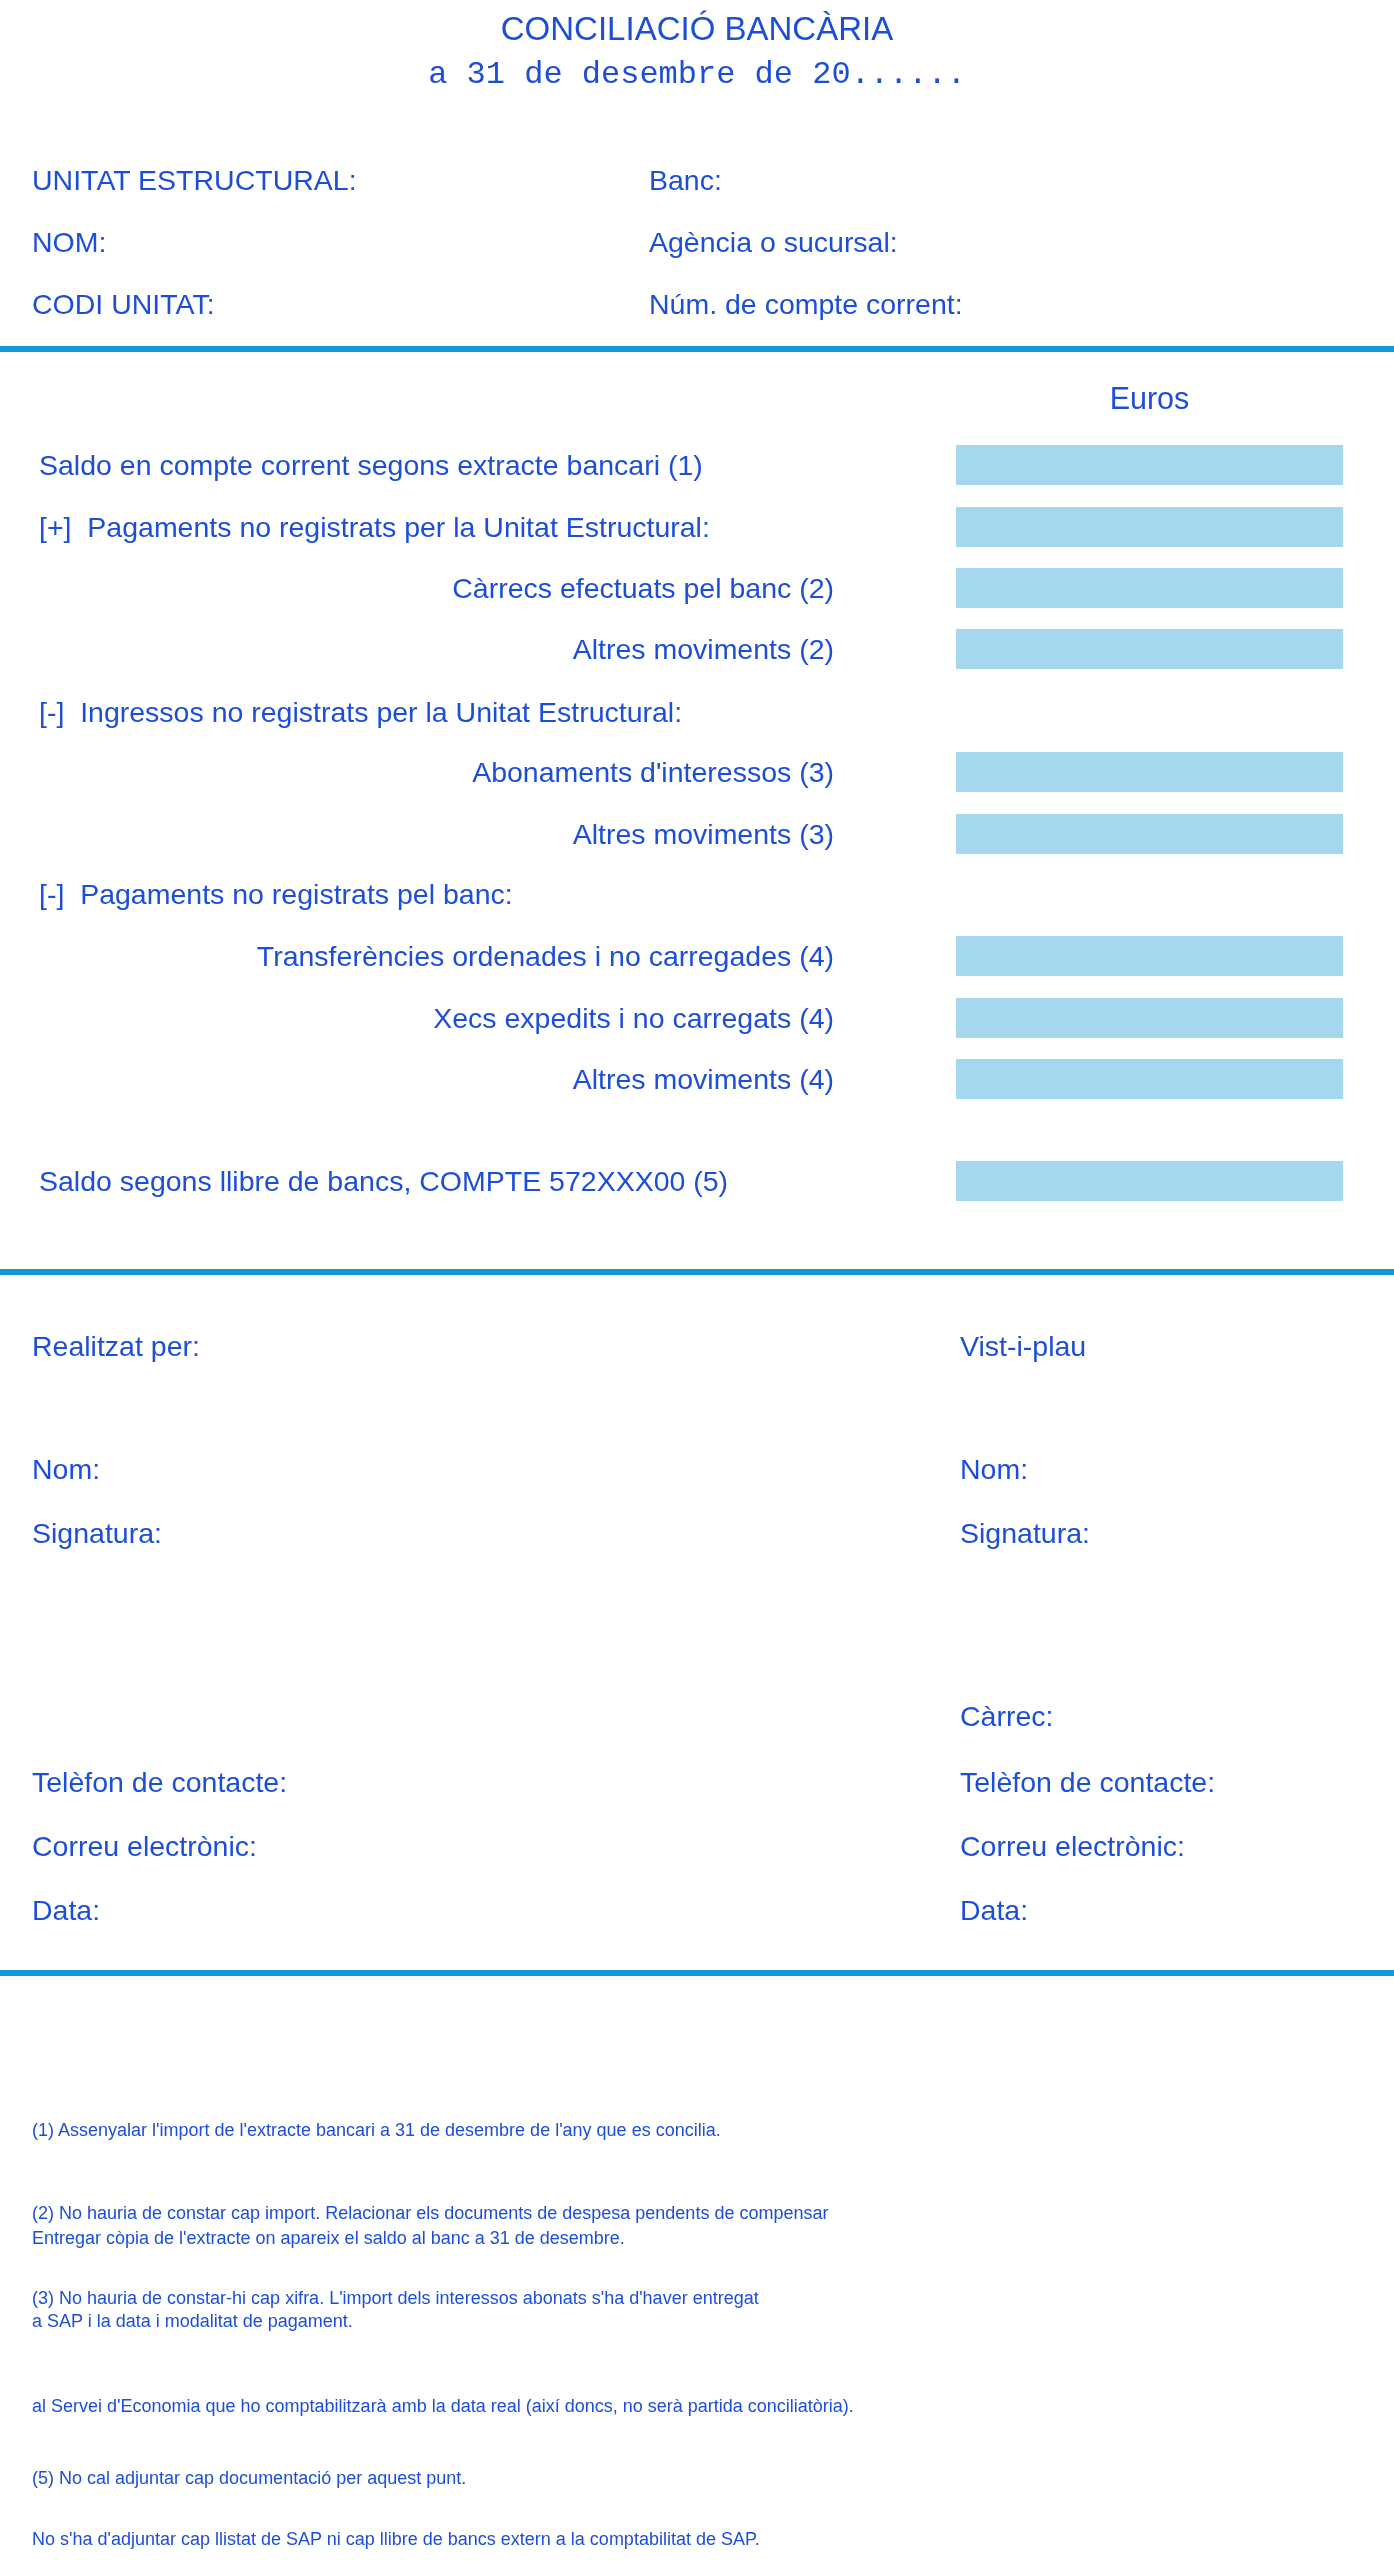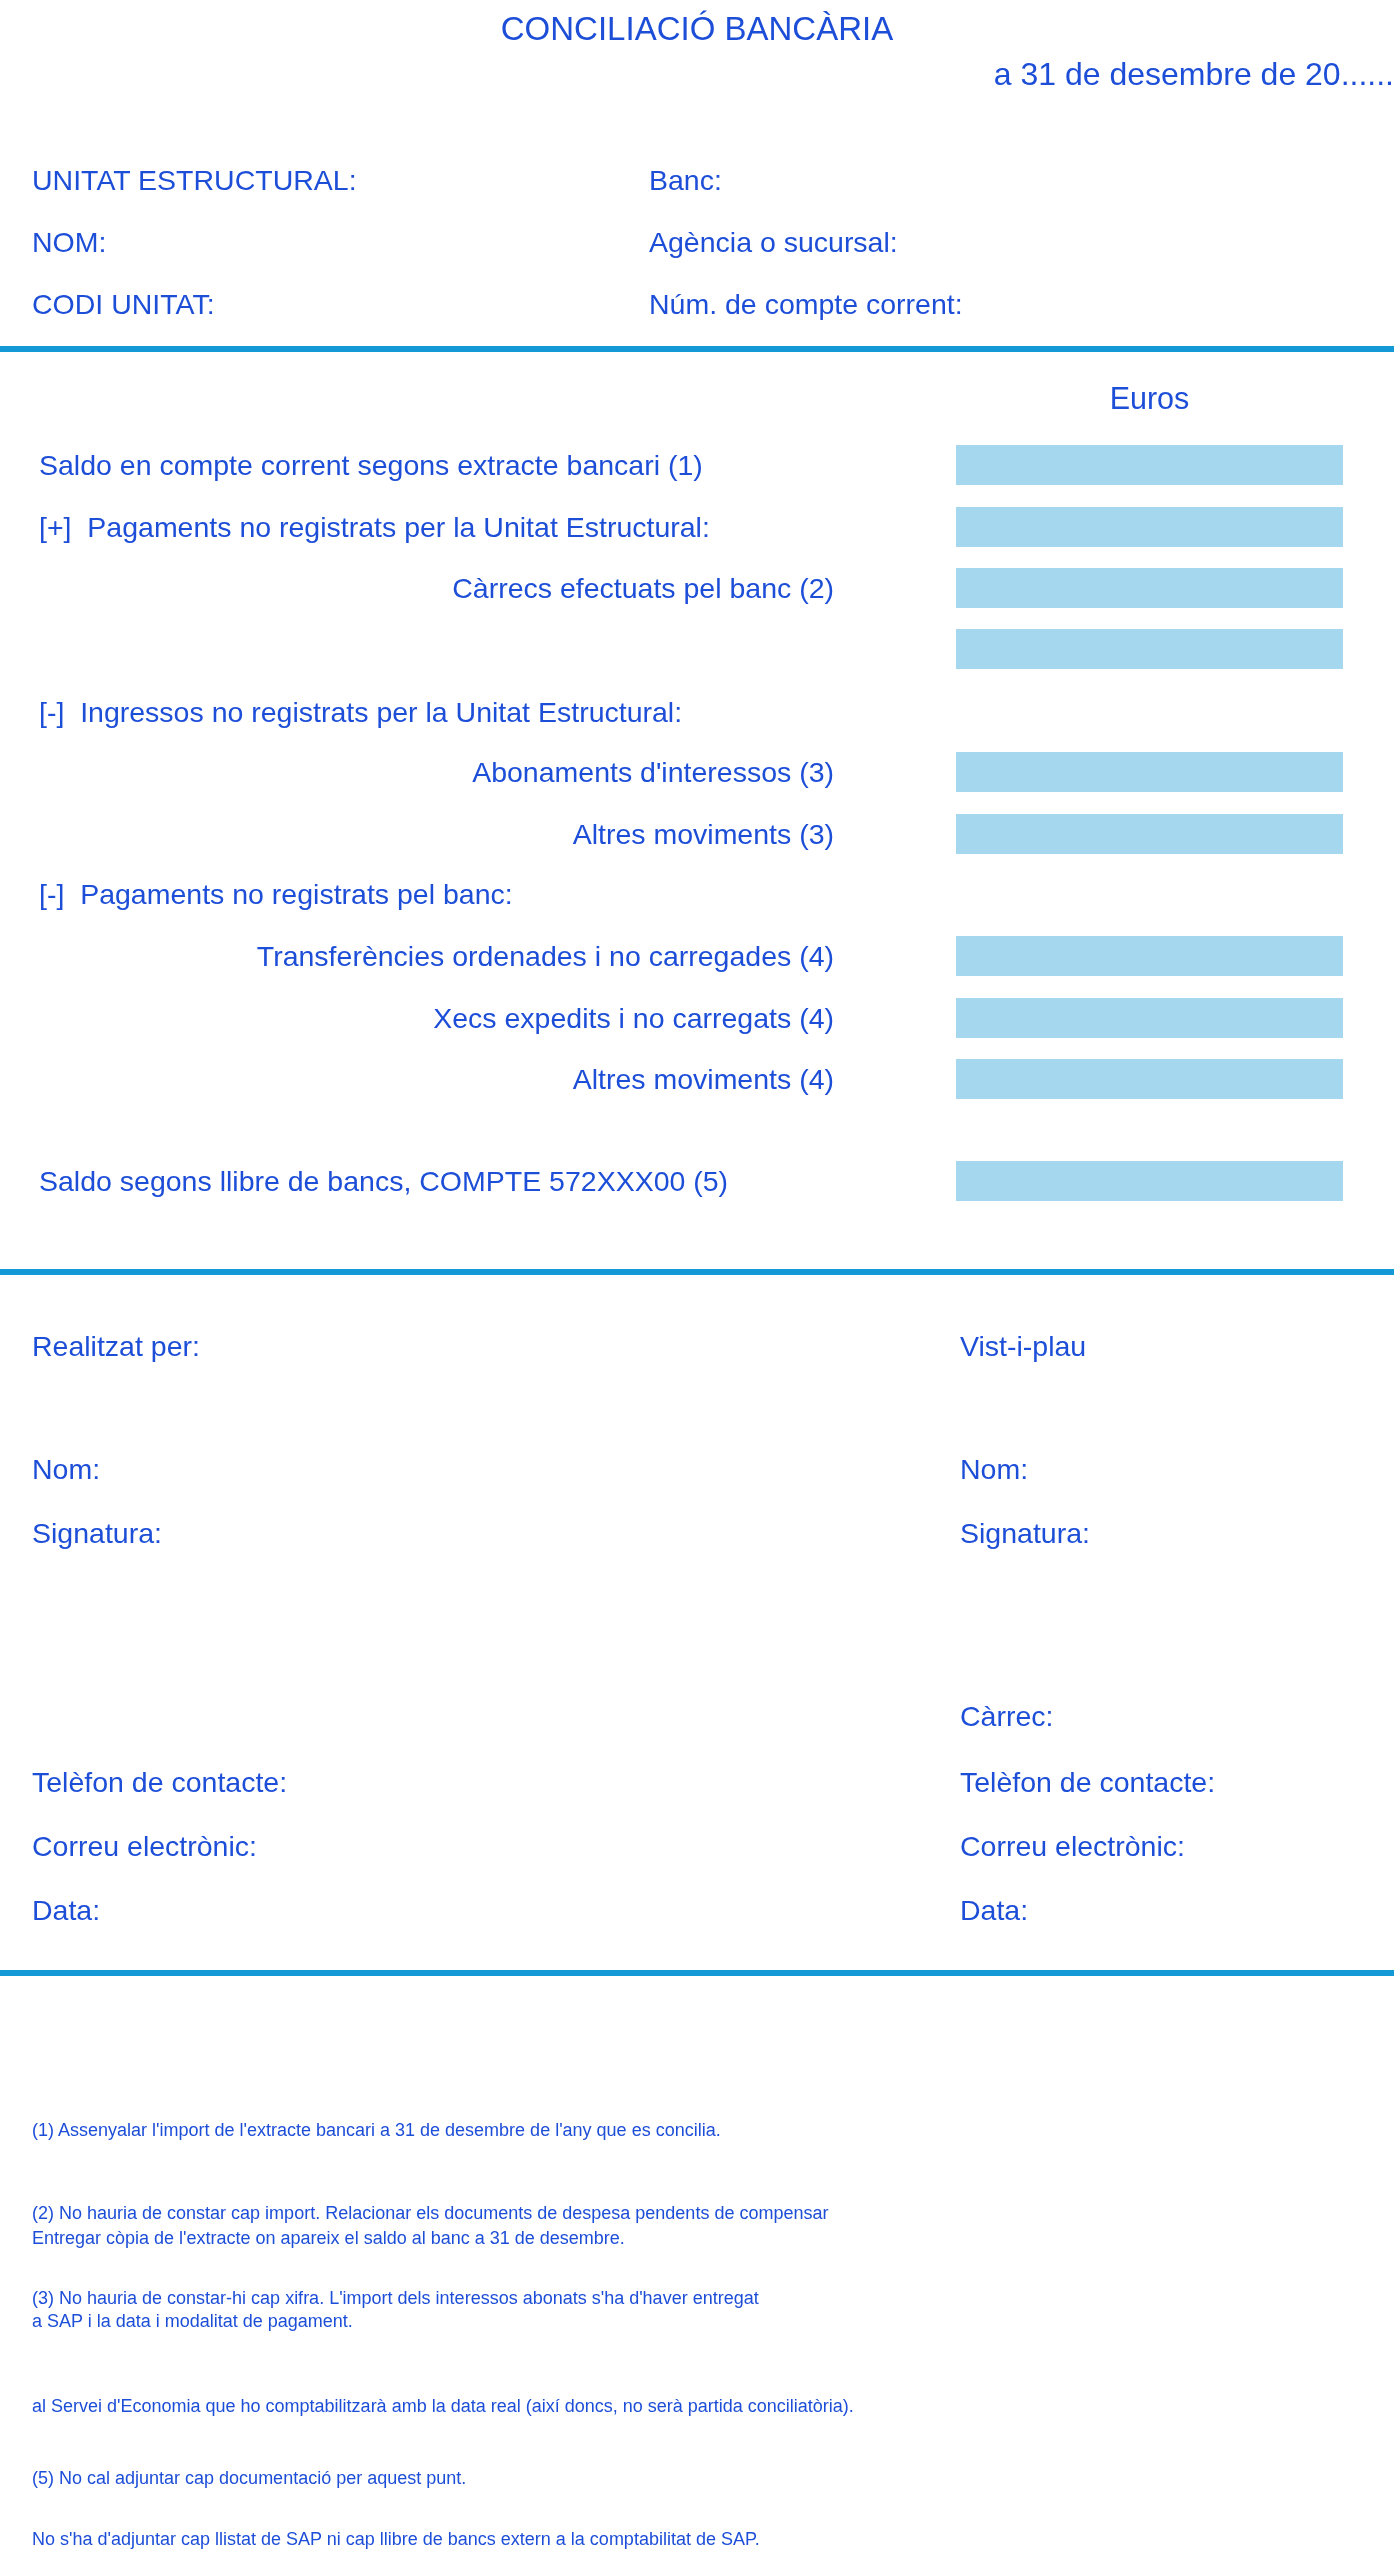--- a/index.html
+++ b/index.html
@@ -9,21 +9,21 @@
     height:2576px;
     background:#ffffff;
     font-family:"Liberation Sans", sans-serif;
     color:#1d4ed8;
     overflow:hidden;
     --accent:#1299d6;
     --box:#a5d8ef;
   }
   .abs{position:absolute;white-space:pre;}
   .doc-title{left:0;width:1394px;top:7.9px;text-align:center;font-size:33px;line-height:41px;}
-  .doc-subtitle{left:0;width:1394px;top:54px;text-align:right;font-size:32px;line-height:41px;}
+  .doc-subtitle{left:0;width:1394px;top:54px;text-align:center;font-size:32px;line-height:41px;font-family:Liberation Mono, monospace;}
   .lbl{font-size:28.5px;line-height:35px;}
   .rule{position:absolute;left:0;width:1394px;height:5.9px;background:var(--accent);}
   .euros{left:956px;width:387px;top:380px;text-align:center;font-size:30.5px;line-height:37px;}
   .row{position:absolute;left:0;width:1394px;height:40px;}
   .row-label{position:absolute;top:0;height:40px;line-height:40px;font-size:28.5px;white-space:pre;}
   .row-label.al-left{left:39px;}
   .row-label.al-right{left:0;width:834px;text-align:right;}
   .amount-box{position:absolute;left:956px;top:0;width:387px;height:40px;background:var(--box);}
   .note{font-size:18px;line-height:36px;}
 </style>
@@ -55,20 +55,21 @@
     <div class="row-label al-left">[+]  Pagaments no registrats per la Unitat Estructural:</div>
     <div class="amount-box"></div>
   </div>
 
   <div class="row" style="top:568px;">
     <div class="row-label al-right">Càrrecs efectuats pel banc (2)</div>
     <div class="amount-box"></div>
   </div>
 
   <div class="row" style="top:629px;">
+    <div class="row-label al-right">Altres moviments (2)</div>
     <div class="amount-box"></div>
   </div>
 
   <div class="row" style="top:692px;">
     <div class="row-label al-left">[-]  Ingressos no registrats per la Unitat Estructural:</div>
   </div>
 
   <div class="row" style="top:752px;">
     <div class="row-label al-right">Abonaments d'interessos (3)</div>
     <div class="amount-box"></div>

